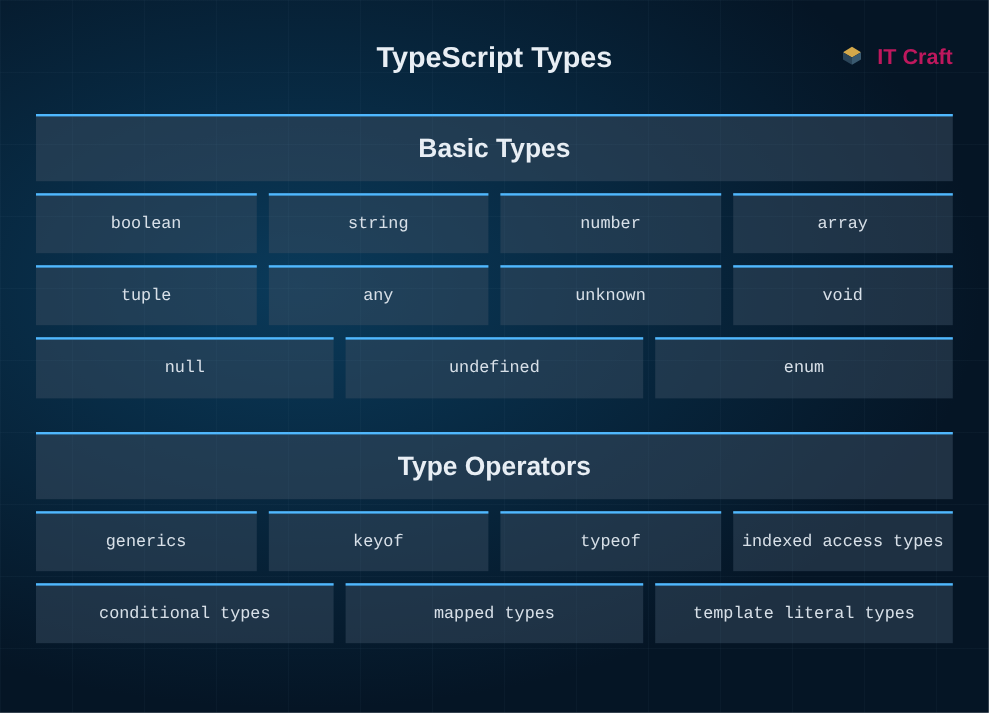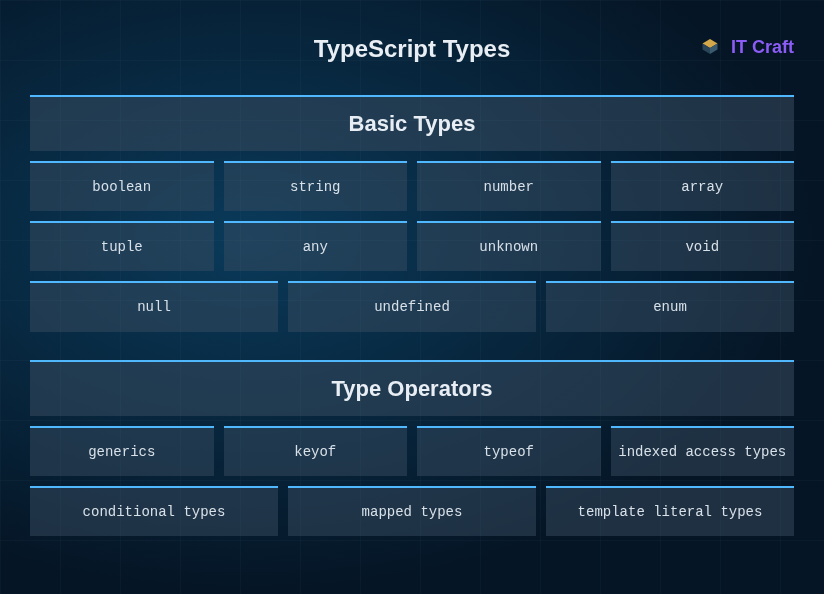--- a/index.html
+++ b/index.html
@@ -21,21 +21,21 @@
       background-size: 60px 60px;
       pointer-events: none;
     }
     .logo {
       position: absolute;
       top: 30px;
       right: 30px;
       display: flex;
       align-items: center;
       gap: 6px;
-      color: #8b5cf6;
+      color: #be185d;
       font-weight: 600;
       font-size: 18px;
     }
     .logo svg { width: 30px; height: 30px; }
     .container {
       padding: 35px 30px 30px;
     }
     .main-title {
       text-align: center;
       font-size: 24px;

